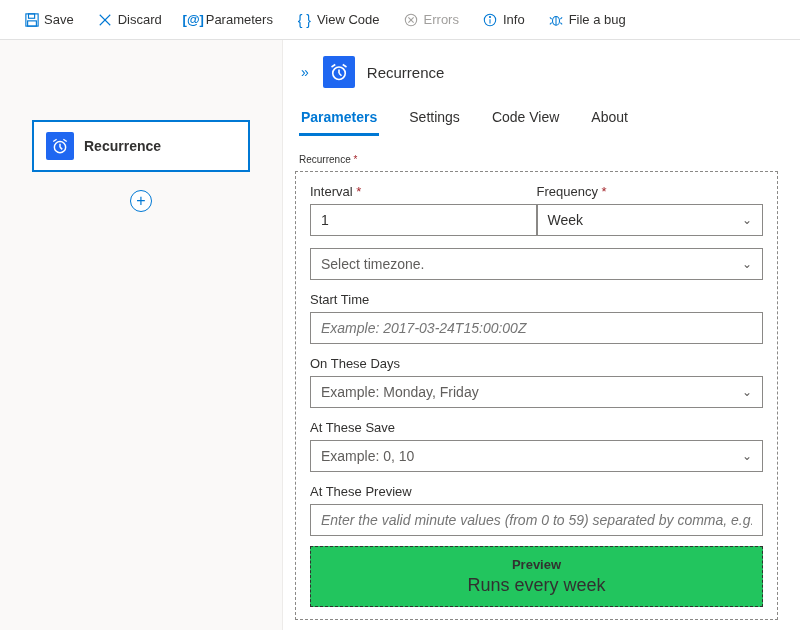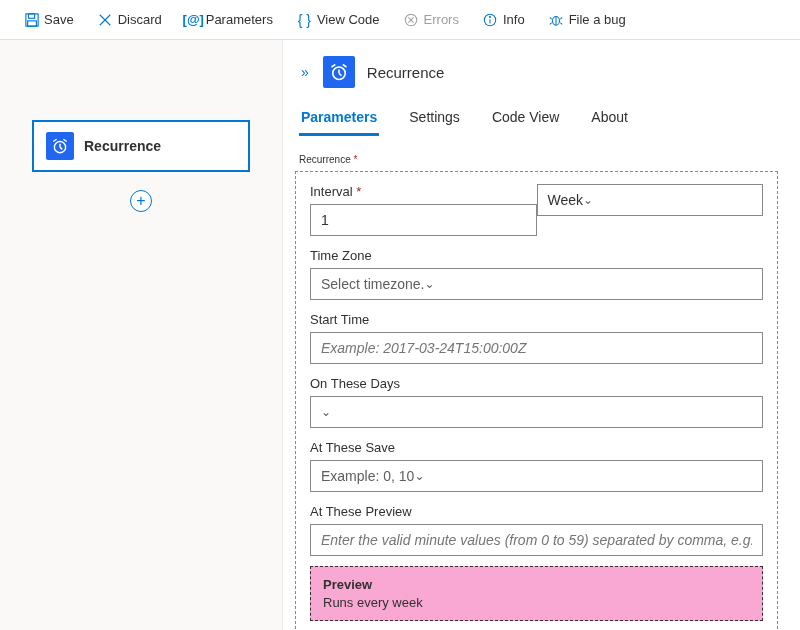--- a/index.html
+++ b/index.html
@@ -33,27 +33,27 @@
 
     .section-label { font-size: 10px; color: #323130; margin-bottom: 6px; padding-left: 4px; }
     .req { color: #a4262c; }
 
     .form-box { border: 1px dashed #8a8886; padding: 12px 14px; }
     .row { display: flex; margin-bottom: 12px; }
     .col { flex: 1; }
     .field-label { font-size: 13px; color: #323130; margin-bottom: 5px; }
     .input, .select { width: 100%; height: 32px; border: 1px solid #8a8886; padding: 0 10px; font-size: 14px; color: #323130; background: #fff; }
     .input.placeholder { color: #0f766e; font-style: italic; }
-    .select { display: flex; align-items: center; justify-content: flex-start; cursor: pointer; }
+    .select { display: flex; align-items: center; justify-content: space-between; cursor: pointer; }
     .select.placeholder span:first-child { color: #605e5c; }
     .chev { color: #605e5c; font-size: 12px; }
 
-    .preview { border: 1px dashed #323130; background: #f9a8d4; padding: 10px 12px; margin-top: 2px; }
+    .preview { border: 1px dashed #323130; background: #22c55e; padding: 10px 12px; margin-top: 2px; text-align: center; }
     .preview-title { font-size: 13px; font-weight: 600; color: #323130; margin-bottom: 3px; }
-    .preview-text { font-size: 13px; color: #323130; }
+    .preview-text { font-size: 18px; color: #323130; }
 
     svg { display: block; }
   </style>
 </head>
 <body>
 
 <div class="toolbar">
   <div class="tb-btn">
     <span class="tb-icon">
       <svg width="14" height="14" viewBox="0 0 16 16" fill="none" stroke="currentColor" stroke-width="1.3">
@@ -164,48 +164,49 @@
       <span>Recurrence</span> <span class="req">*</span>
     </div>
 
     <div class="form-box">
       <div class="row">
         <div class="col">
           <div class="field-label"><span>Interval</span> <span class="req">*</span></div>
           <input class="input" value="1" style="">
         </div>
         <div class="col">
+          <div class="field-label"><span>Frequency</span> <span class="req">*</span></div>
           <div class="select">
             <span>Week</span>
             <span class="chev">⌄</span>
           </div>
         </div>
       </div>
 
       <div class="row">
           <div class="col">
-        <div class="field-label">Time Zone</div>
         <div class="select placeholder">
           <span>Select timezone.</span>
           <span class="chev">⌄</span>
         </div>
       </div>
         </div>
 
       <div class="row">
           <div class="col">
         <div class="field-label">Start Time</div>
         <input class="input placeholder" placeholder="Example: 2017-03-24T15:00:00Z" style="">
       </div>
         </div>
 
       <div class="row">
           <div class="col">
         <div class="field-label">On These Days</div>
         <div class="select placeholder">
+          <span>Example: Monday, Friday</span>
           <span class="chev">⌄</span>
         </div>
       </div>
         </div>
 
       <div class="row">
           <div class="col">
         <div class="field-label">At These Save</div>
         <div class="select placeholder">
           <span>Example: 0, 10</span>

